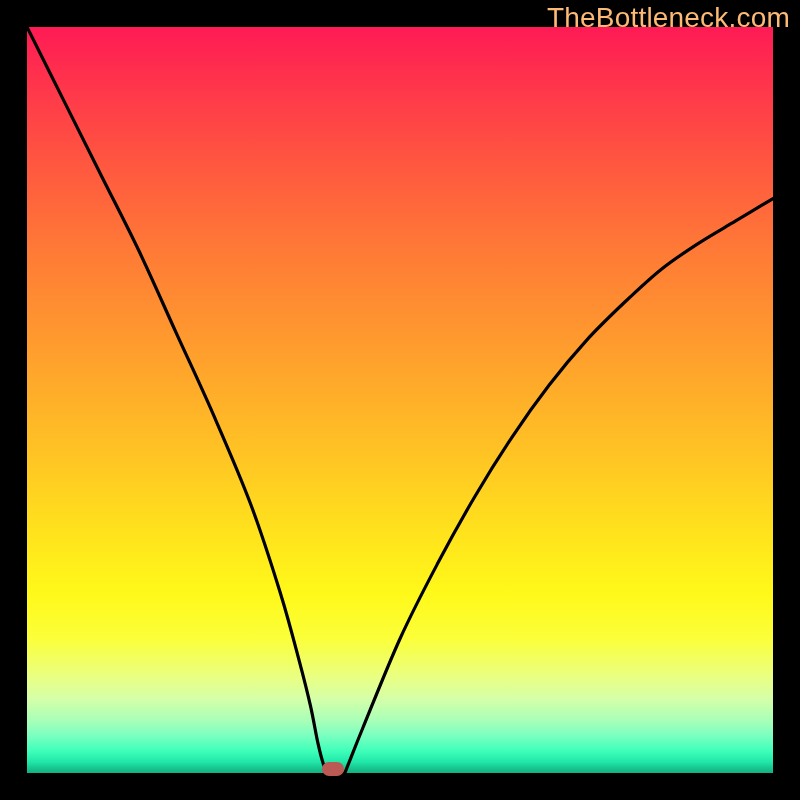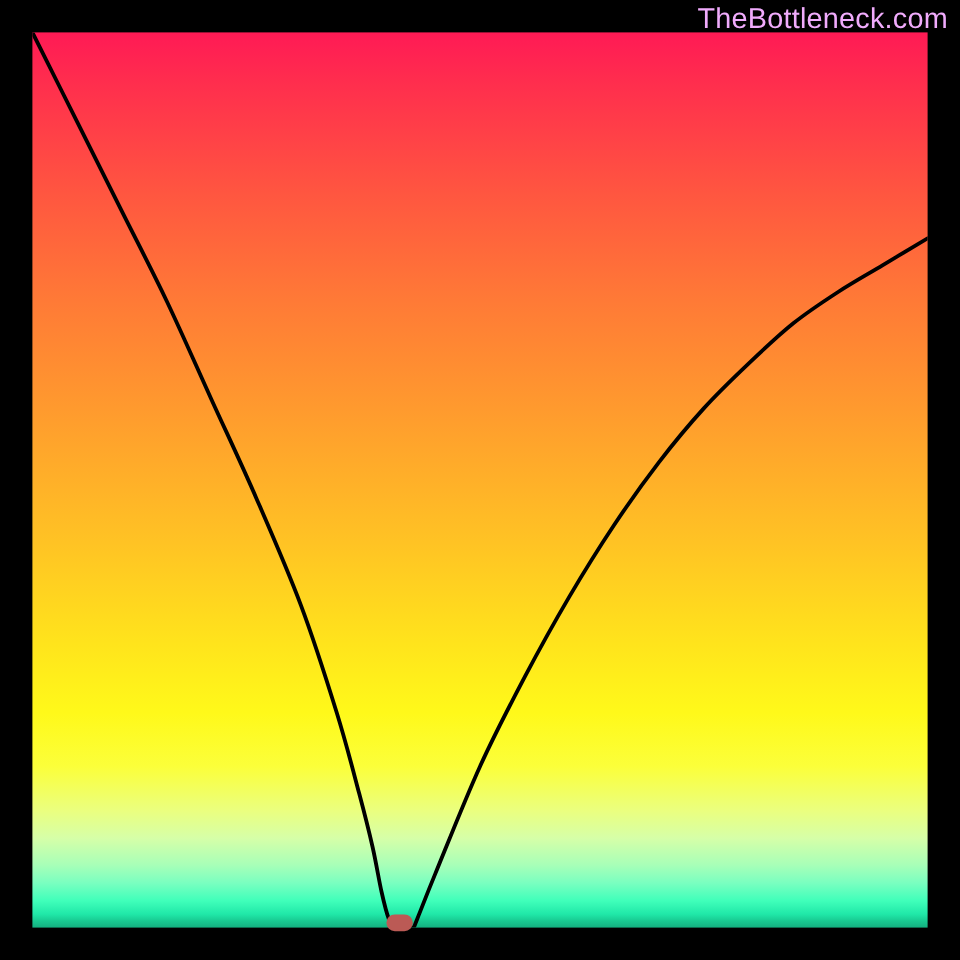--- a/index.html
+++ b/index.html
@@ -46,22 +46,22 @@
       #40ffba 97%,
       #20e8a8 98.5%,
       #18c890 99.3%,
       #14b080 100%
     );
   }
   .watermark {
     position: absolute;
     top: 2px;
     right: 10px;
-    color: #f0abfc;
-    font-size: 24px;
+    color: #fdba74;
+    font-size: 28px;
     font-weight: 500;
     letter-spacing: 0.2px;
     user-select: none;
   }
   .curve-svg {
     position: absolute;
     inset: 0;
     width: 746px;
     height: 746px;
   }

